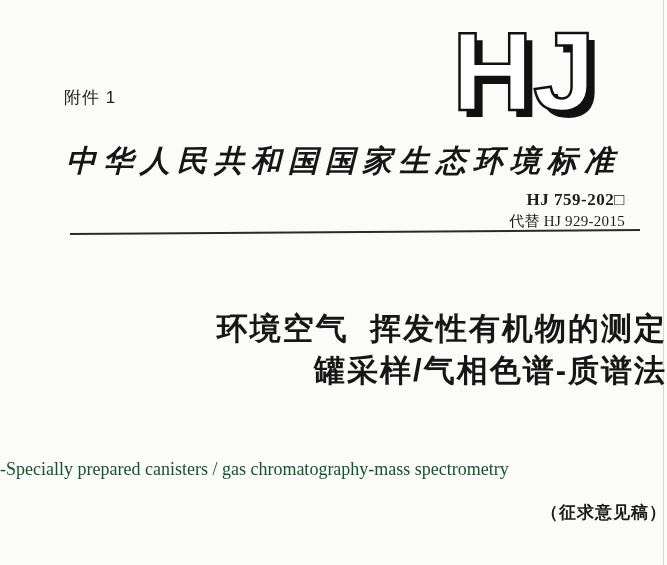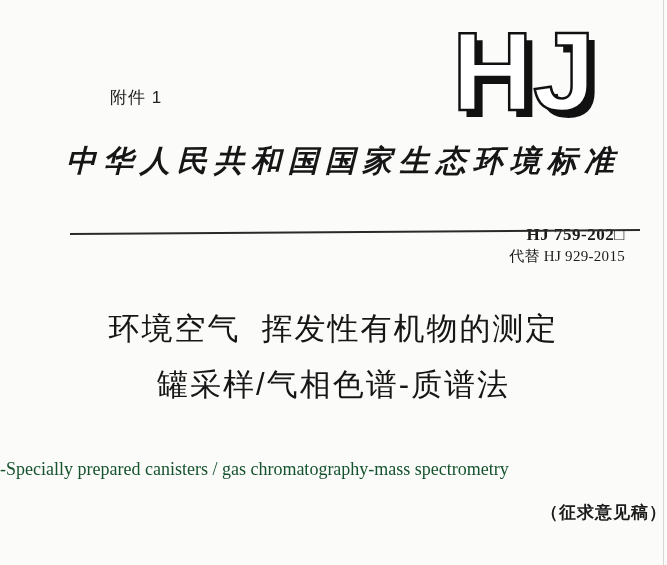--- a/index.html
+++ b/index.html
@@ -22,21 +22,20 @@
     background: #d6d6d2;
   }
   .attachment-label {
     position: absolute;
     left: 64px;
     top: 86px;
     font-family: "Liberation Sans", "DejaVu Sans", sans-serif;
     font-size: 17px;
     letter-spacing: 1px;
     color: #222;
-    margin-left: 46px;
   }
   .logo-wrap {
     position: absolute;
     left: 450px;
     top: 18px;
     width: 170px;
     height: 108px;
   }
   .org-heading {
     position: absolute;
@@ -56,49 +55,48 @@
     position: absolute;
     right: 42px;
     top: 189px;
     text-align: right;
     line-height: 1.25;
   }
   .std-number {
     font-size: 17px;
     font-weight: 600;
     letter-spacing: 0.5px;
-    margin-top: 35px;
   }
   .std-replaces {
     font-size: 15px;
     margin-top: 2px;
     letter-spacing: 0.3px;
   }
   .h-rule {
     position: absolute;
     left: 70px;
     right: 27px;
     top: 231px;
     height: 2px;
     background: #2a2a2a;
     transform: rotate(-0.4deg);
   }
   .title-cn {
     position: absolute;
     left: 0; right: 0;
     top: 308px;
-    text-align: center;
+    text-align: right;
     font-family: "Liberation Sans", "DejaVu Sans", sans-serif;
-    font-weight: 400;
+    font-weight: 700;
     font-size: 31px;
     letter-spacing: 2px;
     color: #161616;
   }
   .title-cn .line1 { white-space: pre; }
-  .title-cn .line2 { margin-top: 14px; }
+  .title-cn .line2 { }
   .title-en-1 {
     position: absolute;
     left: 0; right: 0;
     top: 422px;
     text-align: center;
     font-size: 17.5px;
     color: #1b1b1b;
   }
   .title-en-2 {
     position: absolute;

